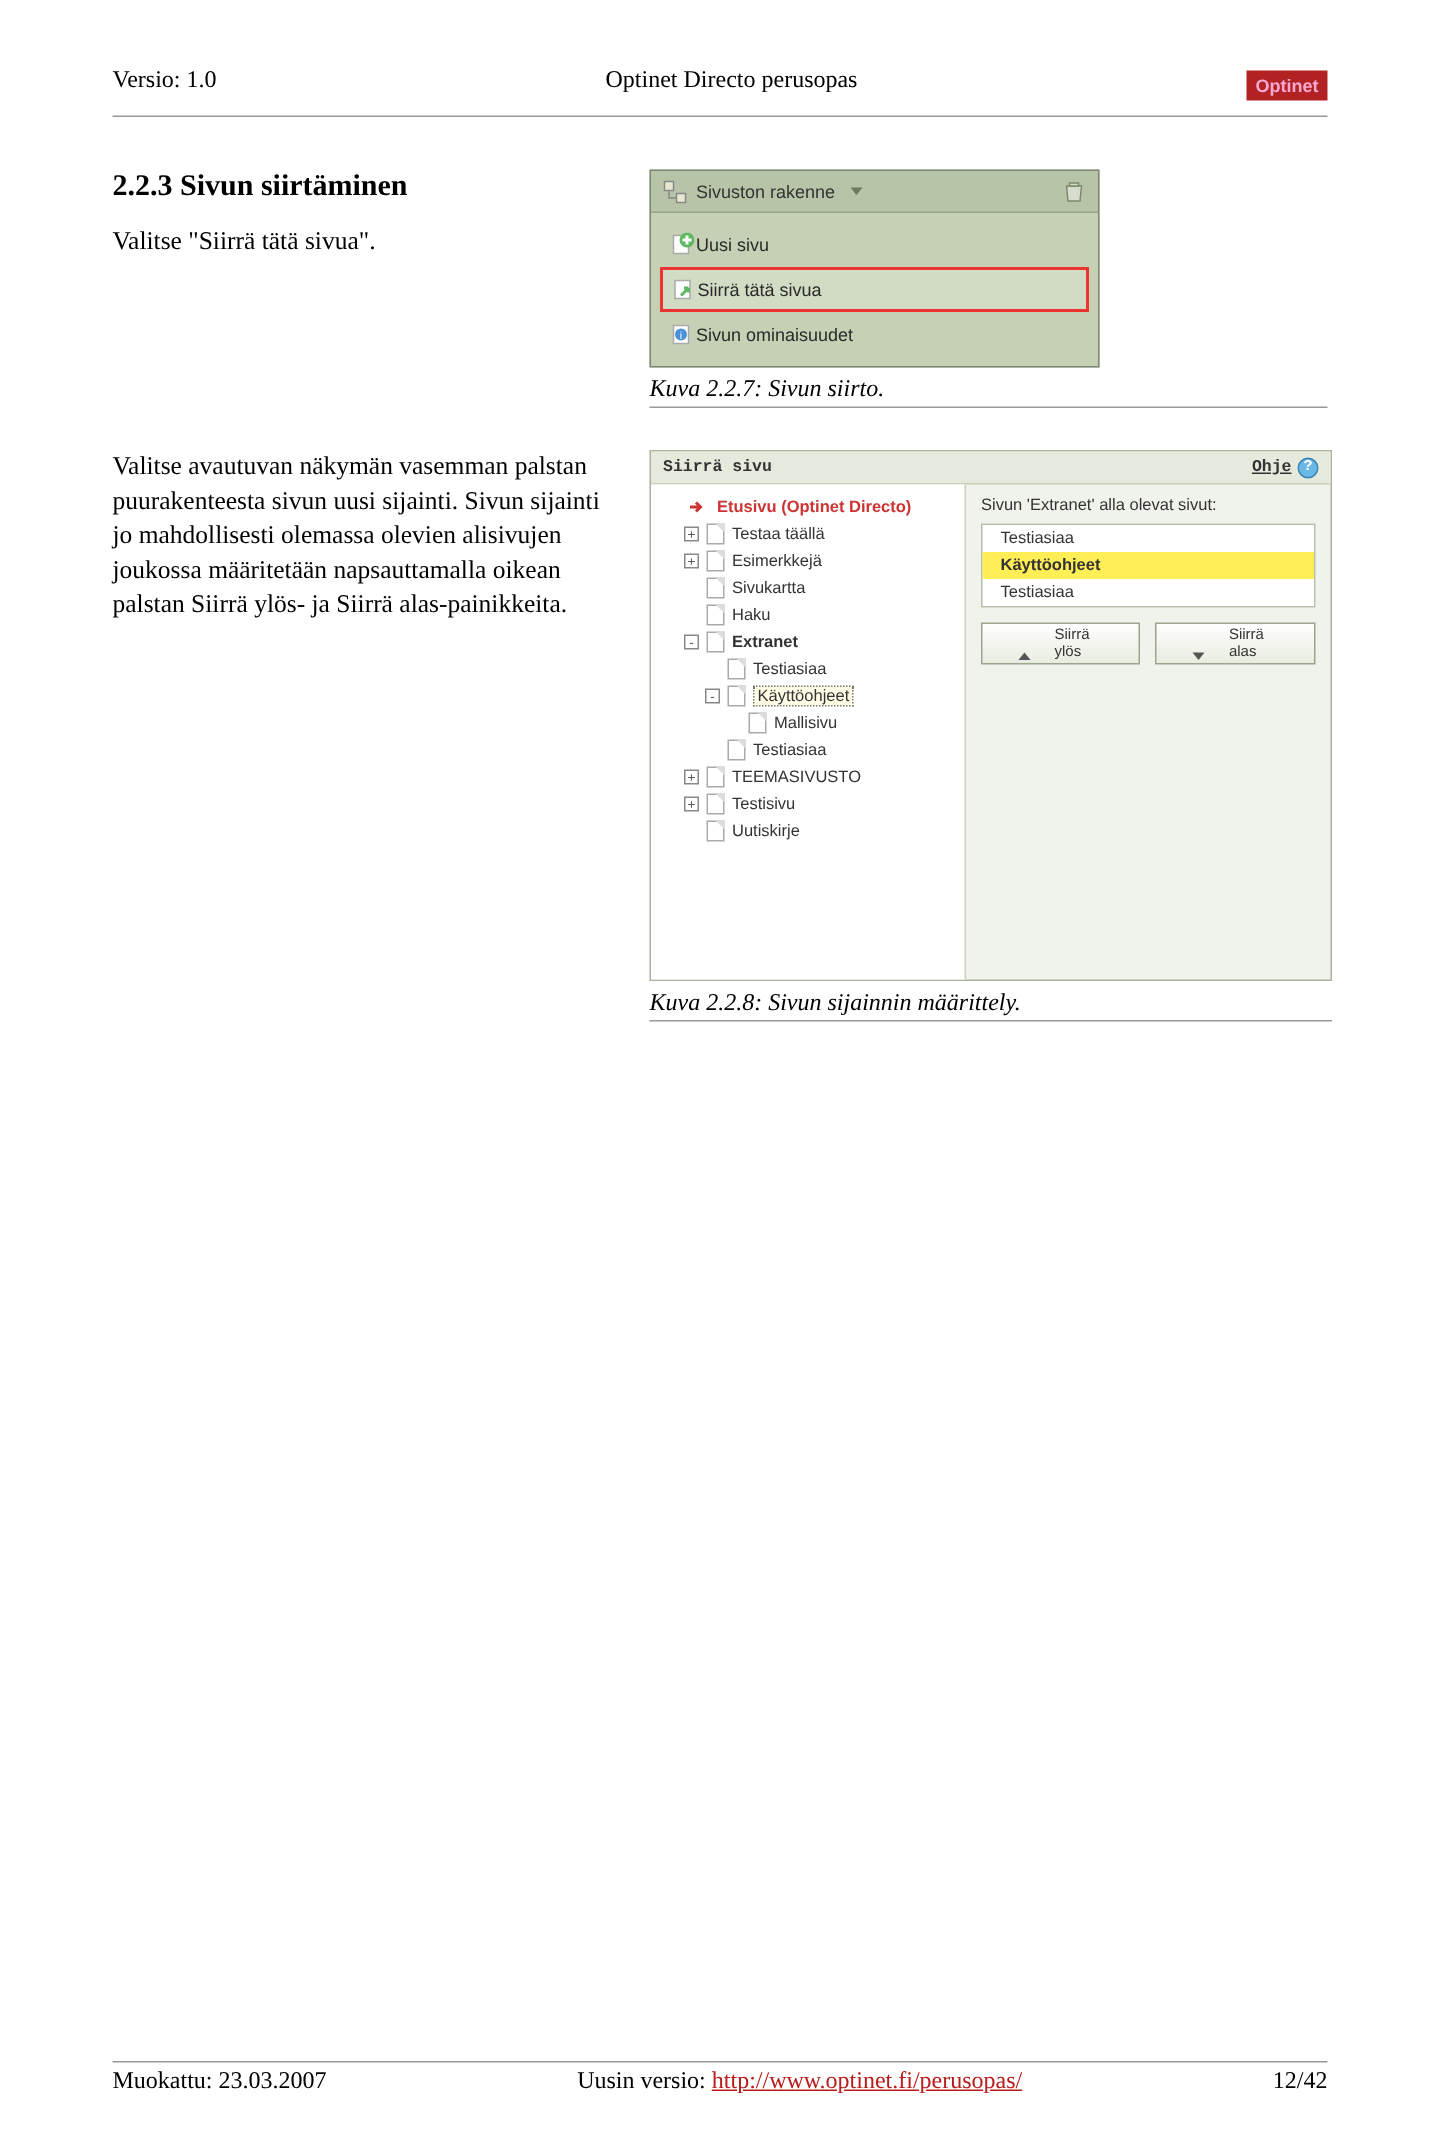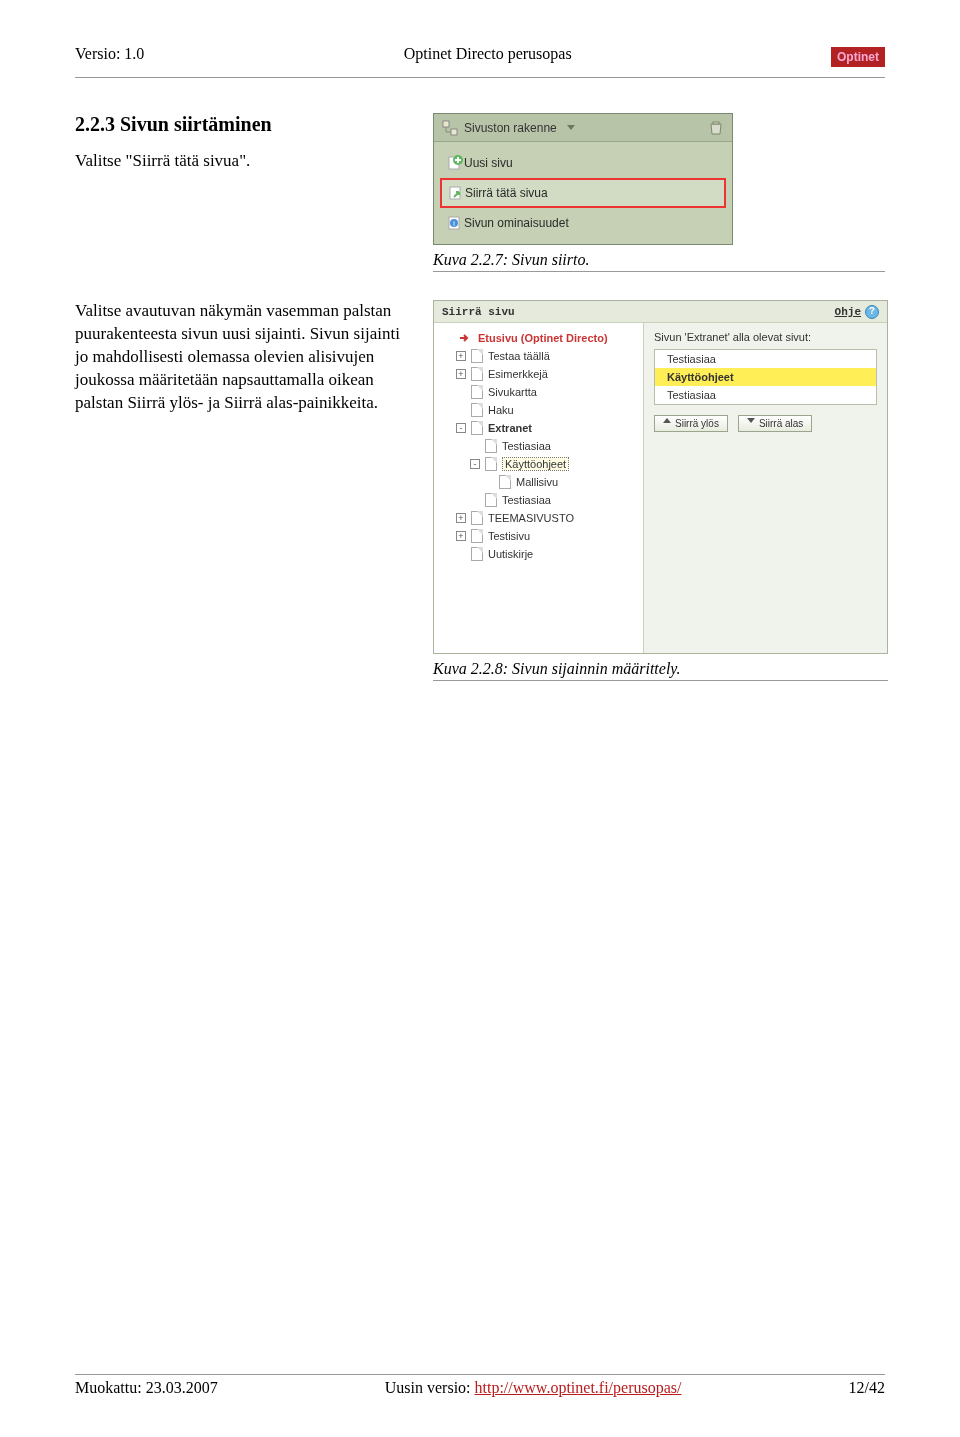--- a/index.html
+++ b/index.html
@@ -191,24 +191,24 @@
   }
   .btn-row {
     display: flex;
     gap: 10px;
     margin-top: 10px;
   }
   .small-btn {
     border: 1px solid #9aa58d;
     background: linear-gradient(#fff,#e8ecdf);
     font-size: 10px;
-    padding: 2px 8px;
+    padding: 2px 24px;
     display: inline-flex;
-    align-items: flex-start;
-    gap: 4px;
+    align-items: flex-end;
+    gap: 16px;
   }
   .arrow-up, .arrow-down {
     width: 0; height: 0;
     border-left: 4px solid transparent;
     border-right: 4px solid transparent;
   }
   .arrow-up { border-bottom: 5px solid #555; }
   .arrow-down { border-top: 5px solid #555; }
   .dlg-footer {
     border-top: 1px solid #c9d1bc;

